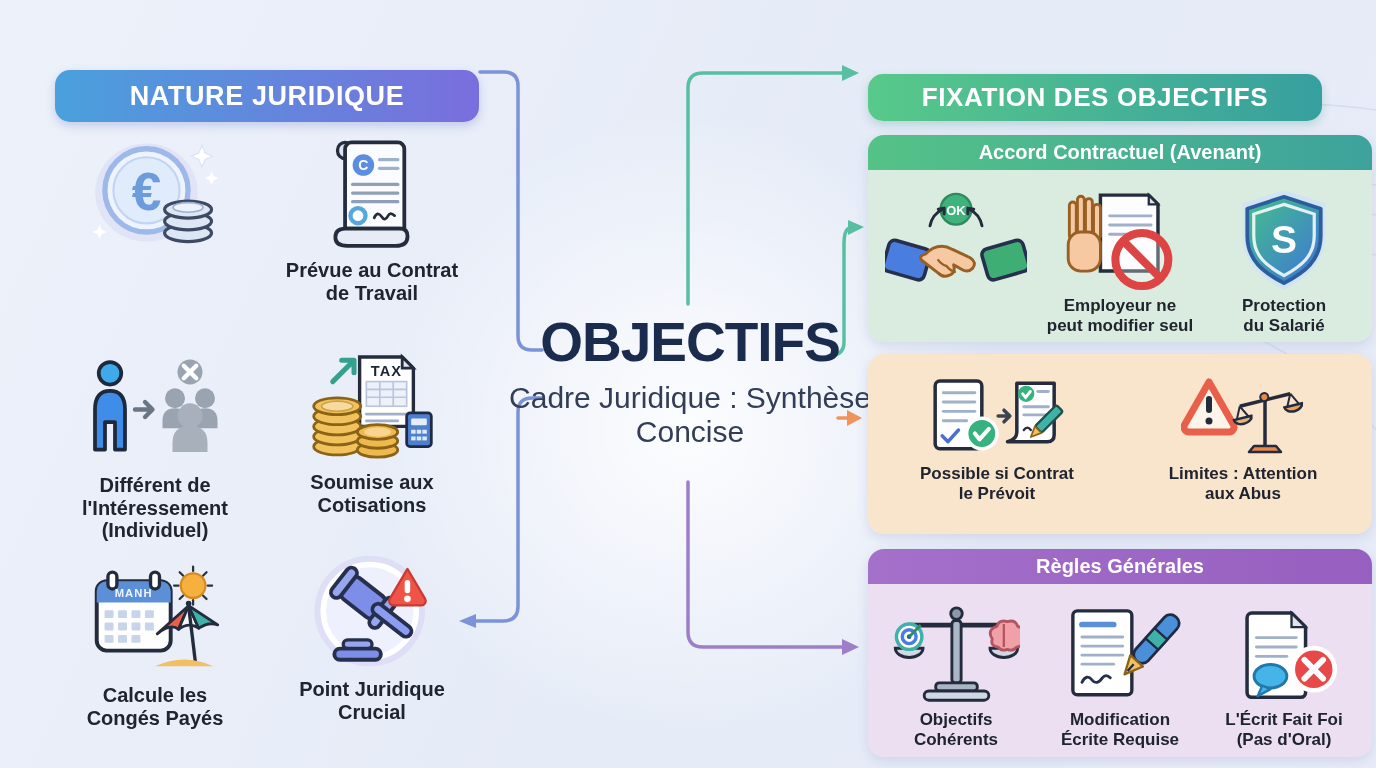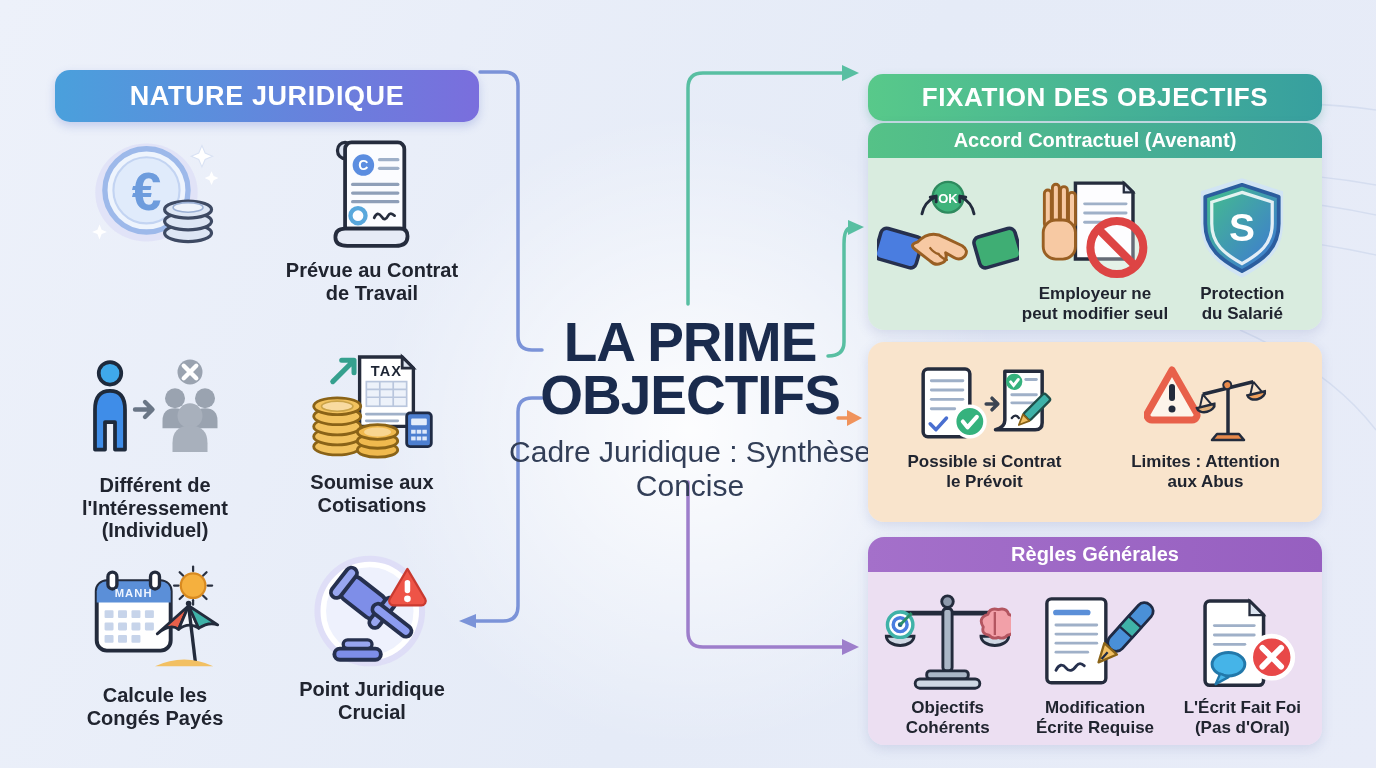--- a/index.html
+++ b/index.html
@@ -15,22 +15,22 @@
     background:linear-gradient(90deg,#4aa0dc,#7a6edd);box-shadow:0 4px 10px rgba(90,110,200,.28);}
   .hdr-right{left:868px;top:50px;width:454px;height:47px;font-size:26px;
     background:linear-gradient(90deg,#58c98a,#379f9f);box-shadow:0 4px 10px rgba(60,150,140,.28);}
   .litem{position:absolute;width:220px;text-align:center;}
   .iconbox{display:flex;align-items:center;justify-content:center;}
   .litem .iconbox{height:118px;}
   .llabel{margin-top:8px;font-size:20px;font-weight:bold;color:#20242f;line-height:1.13;white-space:pre-line;}
   .center{position:absolute;left:480px;top:316px;width:420px;text-align:center;}
   .title-line{font-size:55px;font-weight:bold;color:#1a2b4d;line-height:.97;letter-spacing:-1px;}
   .subtitle{margin-top:12px;font-size:30px;color:#323e57;}
-  .panel{position:absolute;left:868px;width:454px;border-radius:16px;overflow:hidden;
-    display:flex;flex-direction:column;box-shadow:0 4px 12px rgba(100,110,170,.18);}
+  .panel{position:absolute;left:868px;width:504px;border-radius:16px;overflow:hidden;
+    display:flex;flex-direction:column;box-shadow:0 4px 12px rgba(100,110,170,.18);margin-top:12px;}
   .phead{display:flex;align-items:center;justify-content:center;color:#fff;font-weight:bold;font-size:20px;flex:0 0 auto;}
   .pbody{flex:1;display:flex;justify-content:space-evenly;align-items:flex-start;padding:16px 6px 0 6px;}
   .pitem{text-align:center;flex:1;}
   .plabel{font-size:17px;font-weight:bold;color:#20242f;line-height:1.16;white-space:pre-line;margin-top:2px;}
   #panel-accord{top:123px;height:207px;}
   #panel-accord .phead{height:35px;background:linear-gradient(90deg,#55c287,#3da29c);}
   #panel-accord .pbody{background:#d9ecdf;}
   #panel-accord .iconbox{height:108px;}
   #panel-decision{top:342px;height:180px;}
   #panel-decision .phead{height:34px;background:linear-gradient(90deg,#f2a73d,#ee7853);}
@@ -261,21 +261,20 @@
         <circle cx="88" cy="36" r="2.5" fill="#232b3c"></circle>
         <line x1="88" y1="38" x2="94" y2="88" stroke="#232b3c" stroke-width="3"></line>
         <path d="M58 92 q26 -12 52 0 z" fill="#f2c063"></path>
       </svg>
     </div>
     <div class="llabel">Calcule les
 Congés Payés</div>
   </div>
 
   <div class="center">
-    <div class="title-line">LA PRIME</div>
     <div class="title-line">OBJECTIFS</div>
     <div class="subtitle">Cadre Juridique : Synthèse Concise</div>
   </div>
 
   <div class="panel" id="panel-accord">
     <div class="phead">
       <span>Accord Contractuel (Avenant)</span>
     </div>
     <div class="pbody">
       <div class="pitem">

